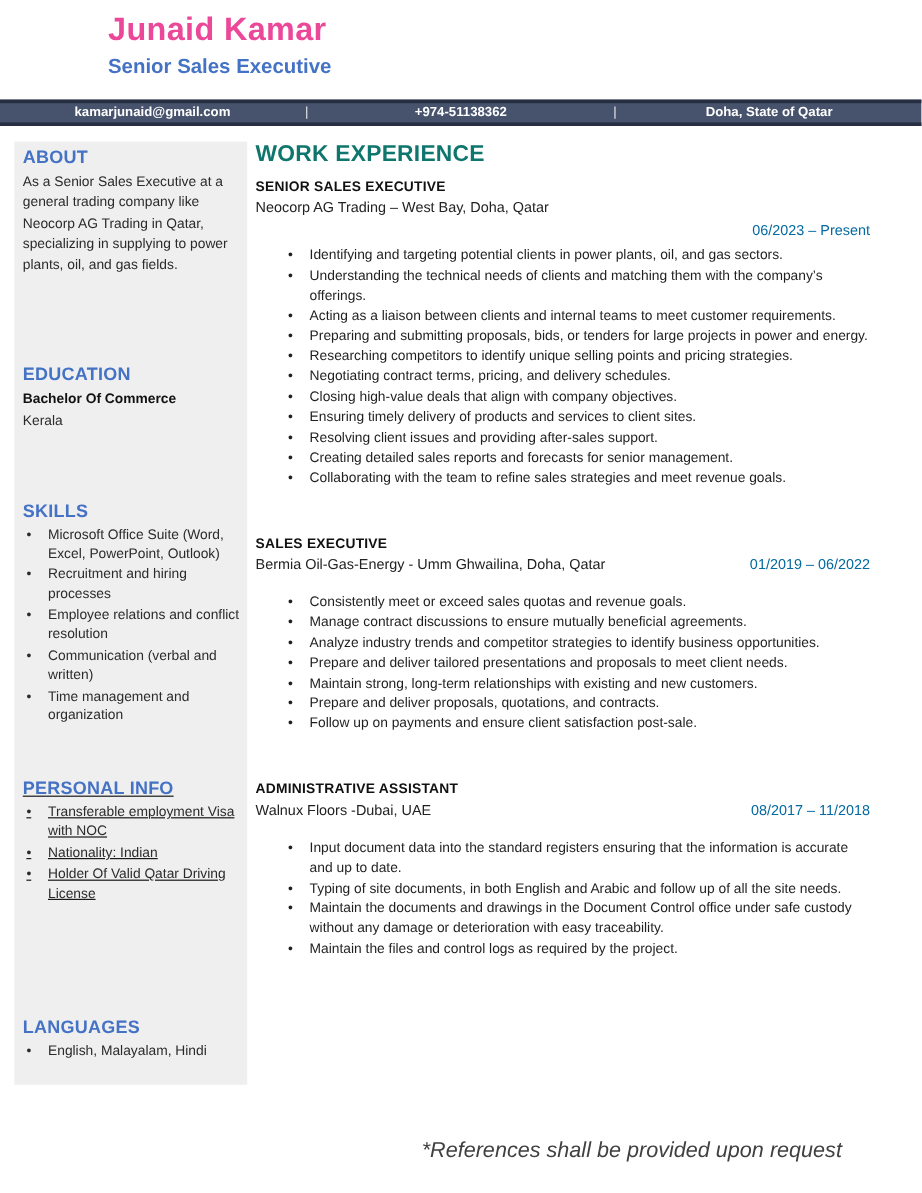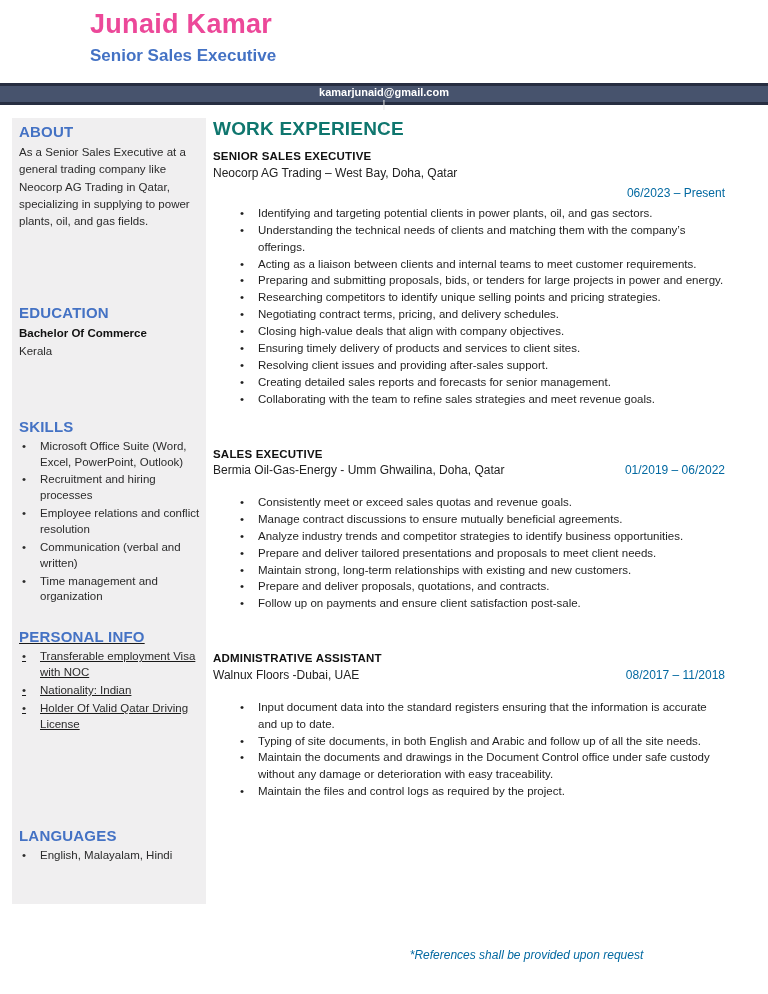--- a/index.html
+++ b/index.html
@@ -16,34 +16,34 @@
   }
   .header-title {
     position: absolute; left: 90px; top: 46px;
     font-size: 17px; font-weight: bold; color: #4472c4;
   }
   
   .contact-bar {
     position: absolute; left: 0; top: 83px; width: 768px; height: 22px;
     background: #47536d; border-top: 3px solid #272e41; border-bottom: 3px solid #272e41;
     display: flex; align-items: center;
-    color: #ffffff; font-size: 11px; font-weight: bold; flex-direction: column;
+    color: #ffffff; font-size: 11px; font-weight: bold;
   }
   .contact-cell { flex: 1 1 0; text-align: center; white-space: nowrap; }
   .contact-sep { flex: 0 0 auto; color: #e8e8e8; font-weight: normal; }
   
   .sidebar {
     position: absolute; left: 12px; top: 118px; width: 194px; height: 786px;
     background: #f0eff0; padding: 5px 0 10px 7px;
   }
   .side-heading { color: #4472c4; font-weight: bold; font-size: 15px; margin-bottom: 4px; letter-spacing: .2px; }
   .side-section { margin-bottom: 10px; }
   .sec-about { margin-bottom: 74px; }
   .sec-education { margin-bottom: 58px; margin-top: 12px; }
-  .sec-skills { margin-bottom: 23px; }
+  .sec-skills { margin-bottom: 44px; }
   .sec-personal { margin-bottom: 94px; text-decoration: underline; }
   .side-text { font-size: 11.5px; line-height: 1.5; color: #2b2b2b; }
   .side-degree { font-size: 11.5px; font-weight: bold; color: #111; line-height: 1.5; }
   .side-li { display: flex; font-size: 11.5px; line-height: 1.38; color: #2b2b2b; margin-bottom: 2px; }
   .side-li .dot { flex: 0 0 21px; padding-left: 3px; }
   .side-li .txt { flex: 1 1 auto; }
   
   .main {
     position: absolute; left: 213px; top: 118px; width: 512px;
   }
@@ -56,21 +56,21 @@
   .job-date { font-size: 12px; color: #0369a1; white-space: nowrap; }
   .job-date-row { text-align: right; line-height: 1.4; }
   .bullets { margin-top: 1px; }
   .bullets.spaced { margin-top: 15px; }
   .bullet { display: flex; font-size: 11.5px; line-height: 1.47; color: #1f1f1f; }
   .bullet .dot { flex: 0 0 18px; margin-left: 27px; }
   .bullet .txt { flex: 1 1 auto; }
   
   .footer-note {
     position: absolute; left: 330px; right: 45px; top: 948px;
-    text-align: center; font-size: 12px; font-style: italic; color: #0369a1;
+    text-align: center; font-size: 18px; font-style: italic; color: #404040;
   }
 </style>
 </head>
 <body>
 
 <div class="header-name">Junaid Kamar</div>
 <div class="header-title">Senior Sales Executive</div>
 
 <div class="contact-bar">
   <span class="contact-cell">kamarjunaid@gmail.com</span>

